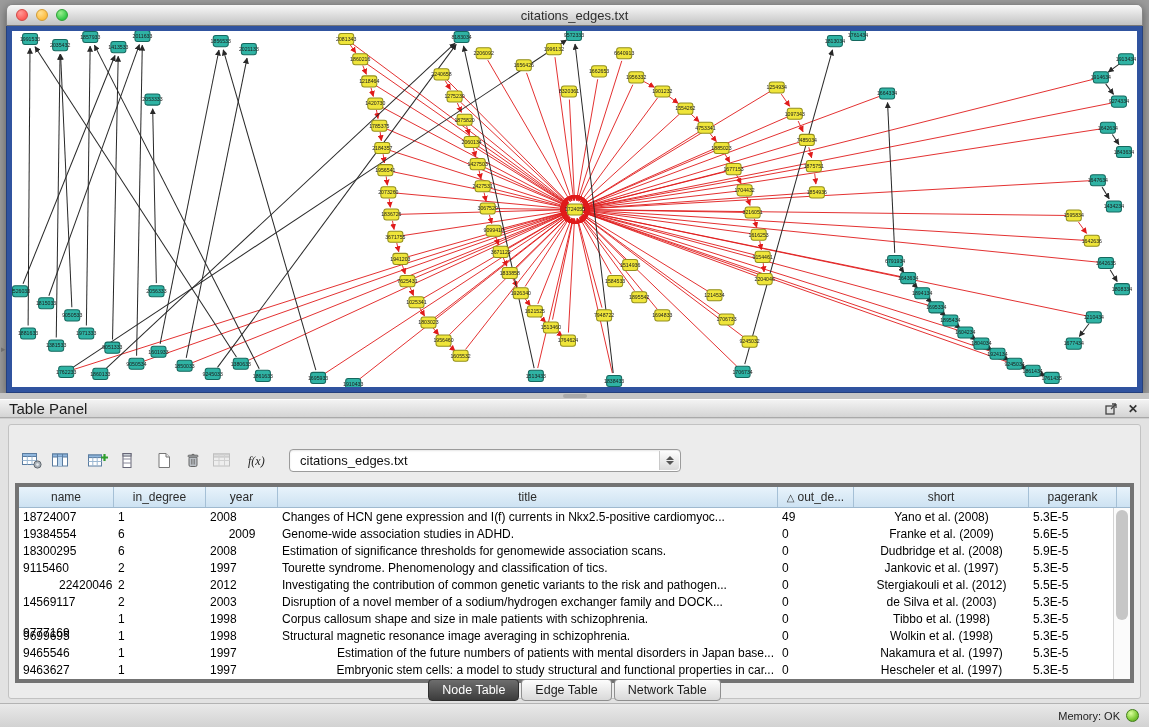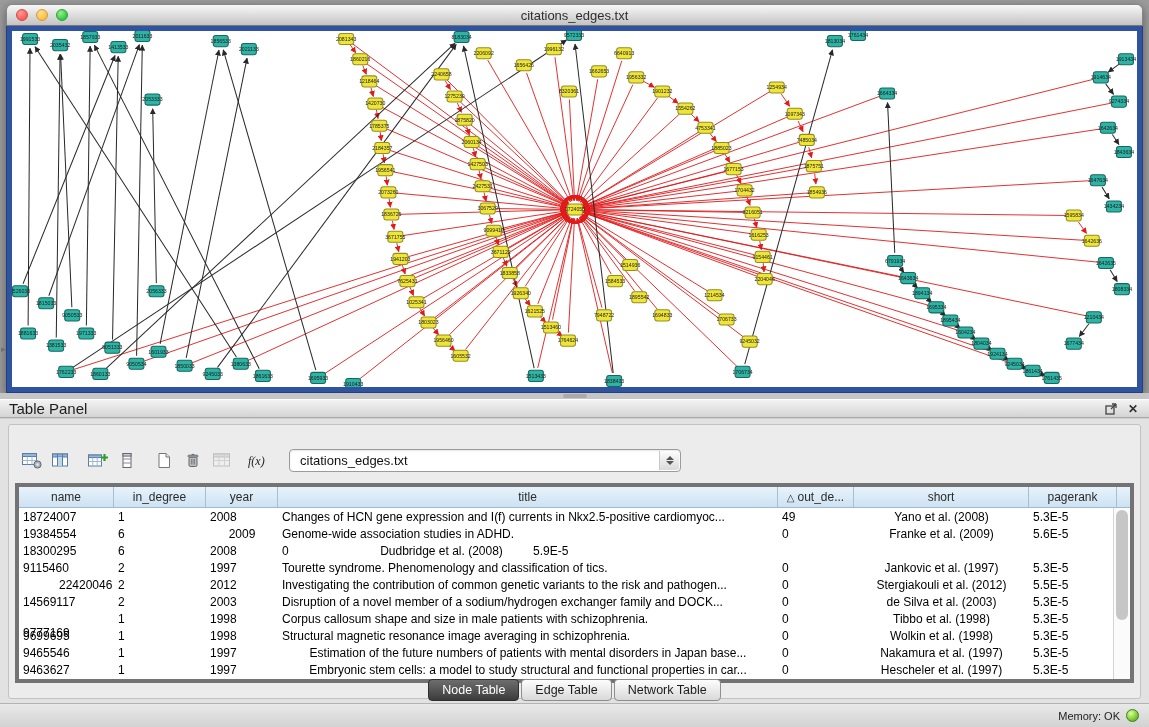--- a/index.html
+++ b/index.html
@@ -884,20 +884,21 @@
               <div class="tcell" style="width: 72px; text-align: center;">2009</div>
               <div class="tcell" style="width: 500px; text-align: left;">Genome-wide association studies in ADHD.</div>
               <div class="tcell" style="width: 76px; text-align: left;">0</div>
               <div class="tcell" style="width: 175px; text-align: center;">Franke et al. (2009)</div>
               <div class="tcell" style="width: 88px; text-align: left;">5.6E-5</div>
             </div>
             <div class="trow">
               <div class="tcell" style="width: 95px; text-align: left;">18300295</div>
               <div class="tcell" style="width: 92px; text-align: left;">6</div>
               <div class="tcell" style="width: 72px; text-align: left;">2008</div>
+              <div class="tcell" style="width: 500px; text-align: left;">Estimation of significance thresholds for genomewide association scans.</div>
               <div class="tcell" style="width: 76px; text-align: left;">0</div>
               <div class="tcell" style="width: 175px; text-align: center;">Dudbridge et al. (2008)</div>
               <div class="tcell" style="width: 88px; text-align: left;">5.9E-5</div>
             </div>
             <div class="trow">
               <div class="tcell" style="width: 95px; text-align: left;">9115460</div>
               <div class="tcell" style="width: 92px; text-align: left;">2</div>
               <div class="tcell" style="width: 72px; text-align: left;">1997</div>
               <div class="tcell" style="width: 500px; text-align: left;">Tourette syndrome. Phenomenology and classification of tics.</div>
               <div class="tcell" style="width: 76px; text-align: left;">0</div>
@@ -937,30 +938,30 @@
               <div class="tcell" style="width: 72px; text-align: left;">1998</div>
               <div class="tcell" style="width: 500px; text-align: left;">Structural magnetic resonance image averaging in schizophrenia.</div>
               <div class="tcell" style="width: 76px; text-align: left;">0</div>
               <div class="tcell" style="width: 175px; text-align: center;">Wolkin et al. (1998)</div>
               <div class="tcell" style="width: 88px; text-align: left;">5.3E-5</div>
             </div>
             <div class="trow">
               <div class="tcell" style="width: 95px; text-align: left;">9465546</div>
               <div class="tcell" style="width: 92px; text-align: left;">1</div>
               <div class="tcell" style="width: 72px; text-align: left;">1997</div>
-              <div class="tcell" style="width: 500px; text-align: center;">Estimation of the future numbers of patients with mental disorders in Japan base...</div>
+              <div class="tcell" style="width: 500px; text-align: right;">Estimation of the future numbers of patients with mental disorders in Japan base...</div>
               <div class="tcell" style="width: 76px; text-align: left;">0</div>
               <div class="tcell" style="width: 175px; text-align: center;">Nakamura et al. (1997)</div>
               <div class="tcell" style="width: 88px; text-align: left;">5.3E-5</div>
             </div>
             <div class="trow">
               <div class="tcell" style="width: 95px; text-align: left;">9463627</div>
               <div class="tcell" style="width: 92px; text-align: left;">1</div>
               <div class="tcell" style="width: 72px; text-align: left;">1997</div>
-              <div class="tcell" style="width: 500px; text-align: center;">Embryonic stem cells: a model to study structural and functional properties in car...</div>
+              <div class="tcell" style="width: 500px; text-align: right;">Embryonic stem cells: a model to study structural and functional properties in car...</div>
               <div class="tcell" style="width: 76px; text-align: left;">0</div>
               <div class="tcell" style="width: 175px; text-align: center;">Hescheler et al. (1997)</div>
               <div class="tcell" style="width: 88px; text-align: left;">5.3E-5</div>
             </div>
           </div>
         <div class="vscroll">
           <div class="vthumb"></div>
         </div>
       </div>
 

